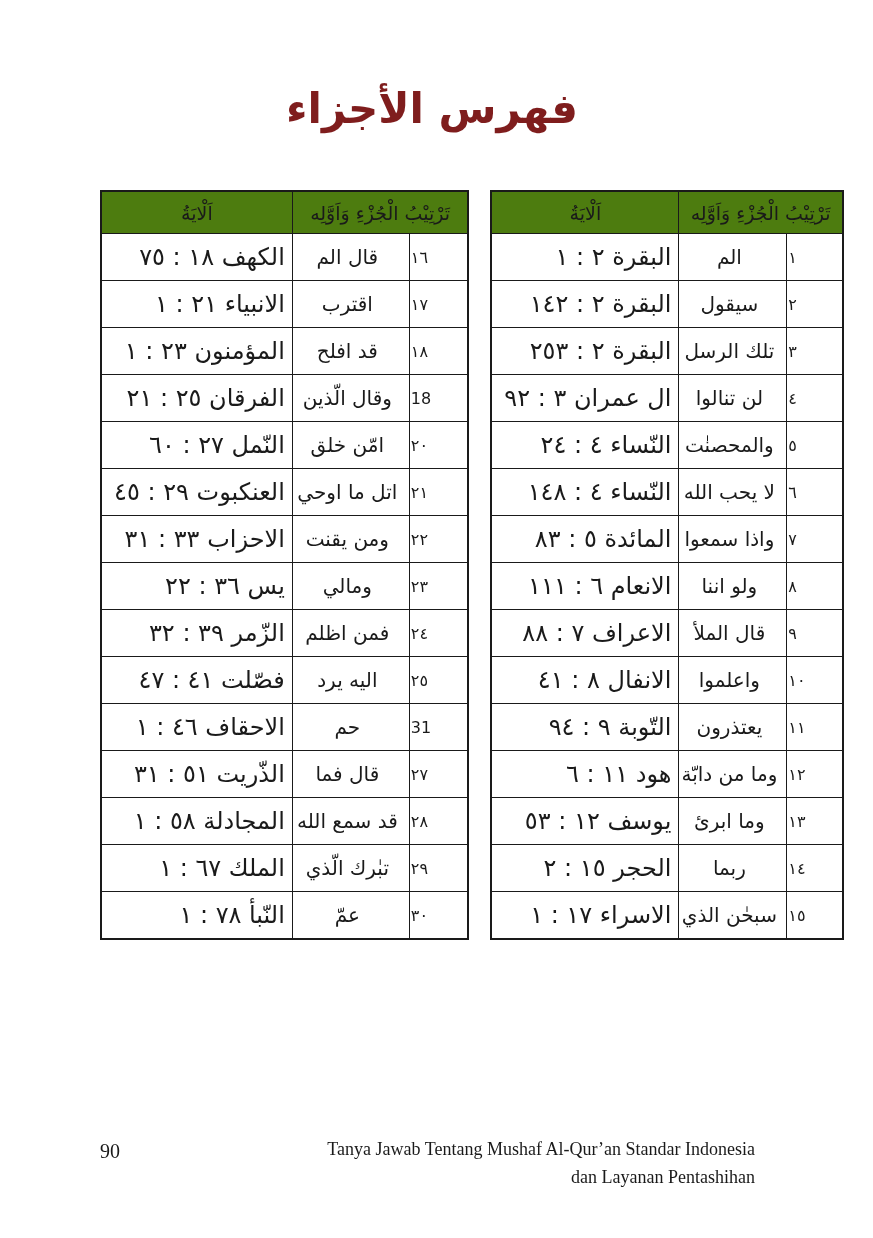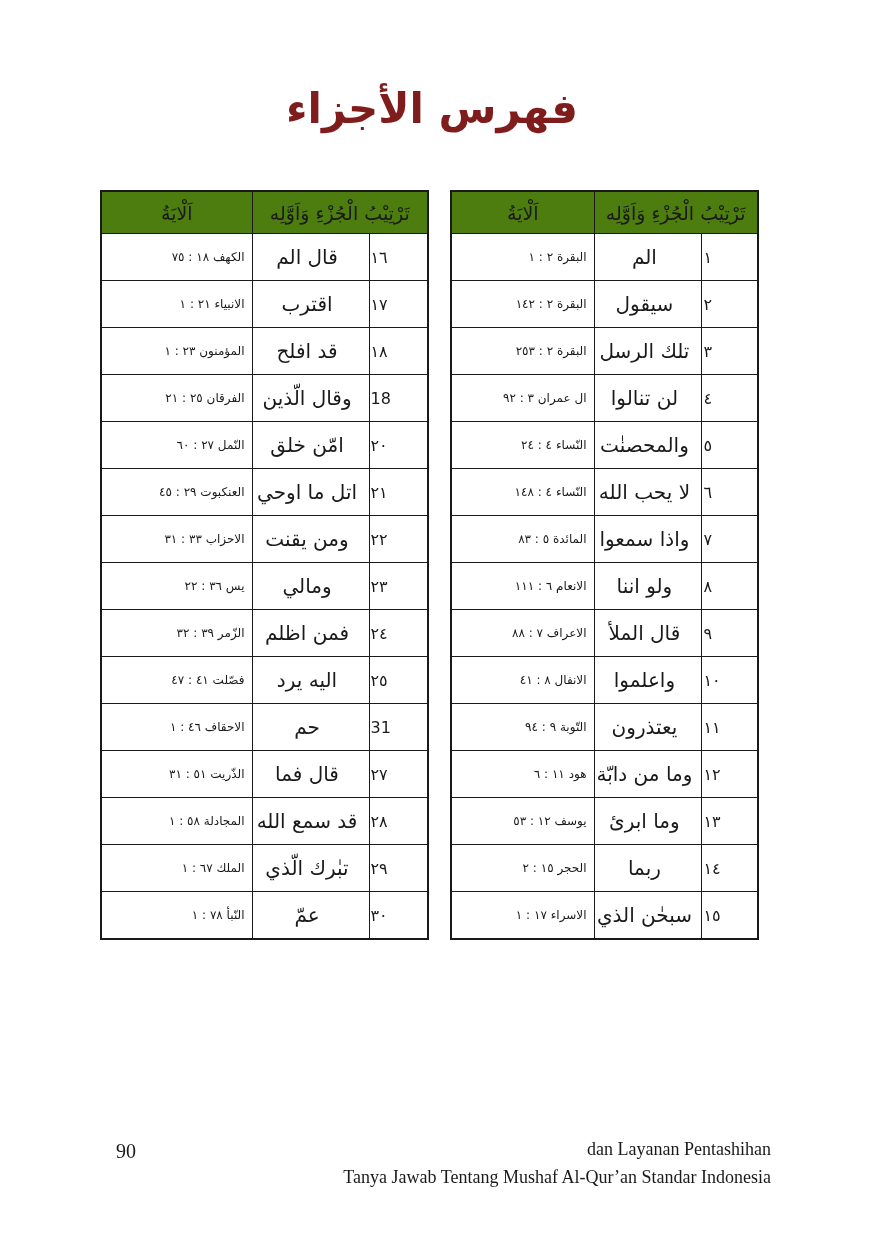--- a/index.html
+++ b/index.html
@@ -50,25 +50,25 @@
     background: #4d7c0f;
     height: 41px;
     font-weight: normal;
     font-size: 19px;
     text-align: center;
     padding: 0 4px;
   }
   table.juz-table td { height: 44px; vertical-align: middle; }
   td.col-juz { text-align: left; font-size: 16px; }
   td.col-beginning { text-align: center; padding: 0 9px 0 2px; font-size: 20px; }
-  td.col-ayah { text-align: right; padding: 0 7px 0 2px; font-size: 12px; }
+  td.col-ayah { text-align: right; padding: 0 7px 0 12px; font-size: 24px; }
   .footer {
     position: absolute;
     top: 1136px;
-    left: 116px;
+    left: 100px;
     width: 655px;
     display: flex;
     justify-content: space-between;
     align-items: flex-start;
     font-family: "Liberation Serif", serif;
   }
   .page-number {
     font-size: 20px;
     color: #1a1a1a;
     padding-top: 4px;
@@ -269,18 +269,18 @@
             <td class="col-ayah">الاسراء ١٧ : ١</td>
           </tr>
         </tbody>
     </table>
 
   </div>
 
   <div class="footer">
     <div class="page-number">90</div>
     <div class="footer-text">
+      <div>Tanya Jawab Tentang Mushaf Al-Qur’an Standar Indonesia</div>
       <div>dan Layanan Pentashihan</div>
-      <div>Tanya Jawab Tentang Mushaf Al-Qur’an Standar Indonesia</div>
     </div>
   </div>
 
 </div>
 
 </body></html>

